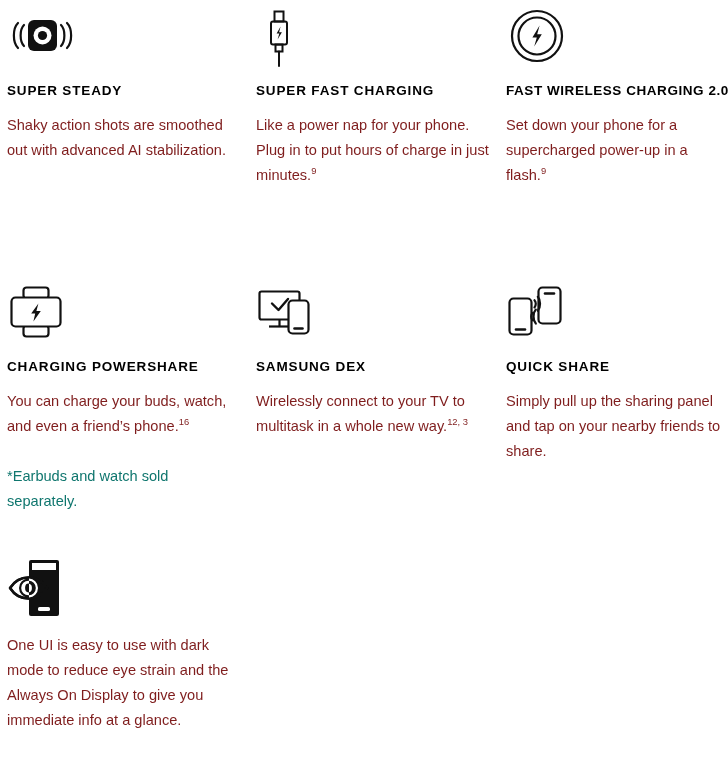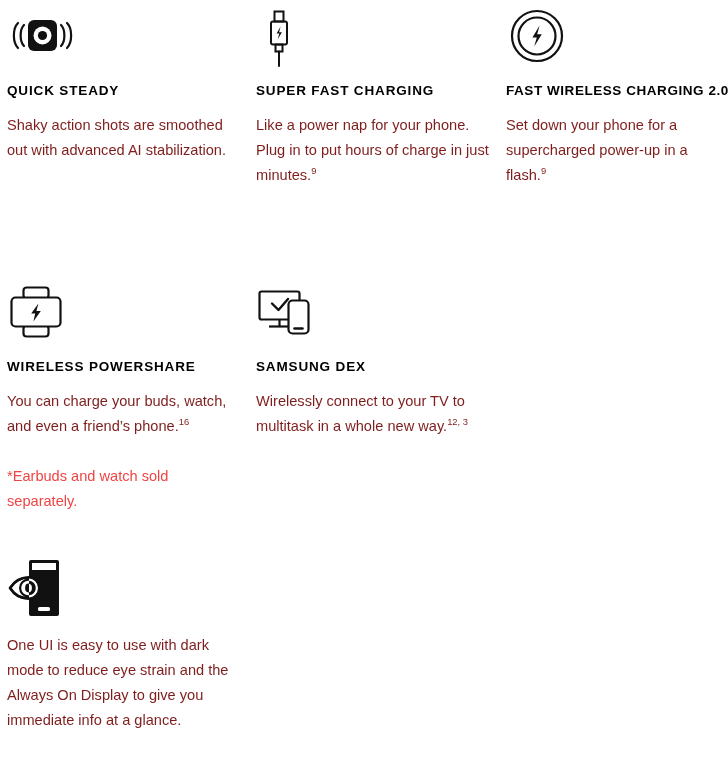--- a/index.html
+++ b/index.html
@@ -55,21 +55,21 @@
     font-size: 14.6px;
     line-height: 25px;
     color: #7f1d1d;
     margin: 0;
     font-weight: normal;
   }
   .feature-note {
     font-family: "Liberation Sans", sans-serif;
     font-size: 14.6px;
     line-height: 25px;
-    color: #ef4444;
+    color: #0f766e;
     margin: 25px 4px 0 0;
   }
   .feature-desc sup {
     font-size: 9.4px;
     vertical-align: super;
     line-height: 0;
   }
   
   .title-tight { letter-spacing: 0.55px; }
 </style>
@@ -83,21 +83,21 @@
       <svg width="70" height="52" viewBox="0 0 70 52" aria-hidden="true">
         <rect x="21" y="12" width="29" height="31" rx="6" ry="6" fill="#111111"></rect>
         <circle cx="35.5" cy="27.5" r="9" fill="#ffffff"></circle>
         <circle cx="35.5" cy="27.5" r="4.6" fill="#111111"></circle>
         <path d="M17 17 C12.5 21.5 12.5 33.5 17 38" fill="none" stroke="#111111" stroke-width="2.2" stroke-linecap="round"></path>
         <path d="M11 15 C5.5 20.5 5.5 34.5 11 40" fill="none" stroke="#111111" stroke-width="2.2" stroke-linecap="round"></path>
         <path d="M54 17 C58.5 21.5 58.5 33.5 54 38" fill="none" stroke="#111111" stroke-width="2.2" stroke-linecap="round"></path>
         <path d="M60 15 C65.5 20.5 65.5 34.5 60 40" fill="none" stroke="#111111" stroke-width="2.2" stroke-linecap="round"></path>
       </svg>
     </div>
-    <h3 class="feature-title">QUICK STEADY</h3>
+    <h3 class="feature-title">SUPER STEADY</h3>
     <p class="feature-desc">Shaky action shots are smoothed out with advanced AI stabilization.</p>
   </div>
 
   <div class="feature-cell col-2 row-1">
     <div class="feature-icon">
       <svg width="46" height="62" viewBox="0 0 46 62" aria-hidden="true">
         <rect x="18.5" y="3.5" width="9" height="10" fill="none" stroke="#111111" stroke-width="2"></rect>
         <rect x="15" y="13.5" width="16" height="23" rx="2" ry="2" fill="none" stroke="#111111" stroke-width="2"></rect>
         <path d="M24.6 18.6 L20.6 25.6 L23.3 25.6 L21.6 31.4 L25.9 24.2 L23.1 24.2 Z" fill="#111111"></path>
         <rect x="19.5" y="36.5" width="7" height="7" fill="none" stroke="#111111" stroke-width="2"></rect>
@@ -122,40 +122,56 @@
 
   <div class="feature-cell col-1 row-2">
     <div class="feature-icon">
       <svg width="62" height="58" viewBox="0 0 62 58" aria-hidden="true">
         <rect x="16.5" y="3.5" width="25" height="11" rx="3" ry="3" fill="none" stroke="#111111" stroke-width="2.2"></rect>
         <rect x="16.5" y="41.5" width="25" height="11" rx="3" ry="3" fill="none" stroke="#111111" stroke-width="2.2"></rect>
         <rect x="4.5" y="13.5" width="49" height="29" rx="4" ry="4" fill="#ffffff" stroke="#111111" stroke-width="2.2"></rect>
         <path d="M31.4 19.5 L24.2 29.4 L28.2 29.4 L26.4 37.4 L33.8 27.0 L29.4 27.0 Z" fill="#111111"></path>
       </svg>
     </div>
-    <h3 class="feature-title">WIRELESS POWERSHARE</h3>
+    <h3 class="feature-title">CHARGING POWERSHARE</h3>
     <p class="feature-desc"><span>You can charge your buds, watch, and even a friend’s phone.</span><sup>16</sup></p>
     <p class="feature-note">*Earbuds and watch sold separately.</p>
   </div>
 
   <div class="feature-cell col-2 row-2">
     <div class="feature-icon">
       <svg width="62" height="58" viewBox="0 0 62 58" aria-hidden="true">
         <rect x="3.5" y="7.5" width="40" height="28" rx="2" ry="2" fill="#ffffff" stroke="#111111" stroke-width="2.2"></rect>
         <line x1="23.5" y1="35.5" x2="23.5" y2="42" stroke="#111111" stroke-width="2.2"></line>
         <line x1="13" y1="42.5" x2="34" y2="42.5" stroke="#111111" stroke-width="2.2"></line>
         <path d="M16 19.5 L22.5 26 L32 15" fill="none" stroke="#111111" stroke-width="2.4" stroke-linecap="round" stroke-linejoin="round"></path>
         <rect x="32.5" y="16.5" width="20" height="33" rx="4" ry="4" fill="#ffffff" stroke="#111111" stroke-width="2.2"></rect>
         <line x1="38.5" y1="44.5" x2="46.5" y2="44.5" stroke="#111111" stroke-width="2.6" stroke-linecap="round"></line>
       </svg>
     </div>
     <h3 class="feature-title">SAMSUNG DEX</h3>
     <p class="feature-desc"><span>Wirelessly connect to your TV to multitask in a whole new way.</span><sup>12, 3</sup></p>
   </div>
 
+  <div class="feature-cell col-3 row-2">
+    <div class="feature-icon">
+      <svg width="62" height="58" viewBox="0 0 62 58" aria-hidden="true">
+        <rect x="3.5" y="14.5" width="22" height="36" rx="4" ry="4" fill="#ffffff" stroke="#111111" stroke-width="2.2"></rect>
+        <line x1="10" y1="45.5" x2="19" y2="45.5" stroke="#111111" stroke-width="2.6" stroke-linecap="round"></line>
+        <rect x="32.5" y="3.5" width="22" height="36" rx="4" ry="4" fill="#ffffff" stroke="#111111" stroke-width="2.2"></rect>
+        <line x1="39" y1="9.5" x2="48" y2="9.5" stroke="#111111" stroke-width="2.6" stroke-linecap="round"></line>
+        <path d="M26.5 29 C24.8 30.8 24.8 34.4 26.5 36.2" fill="none" stroke="#111111" stroke-width="2.2" stroke-linecap="round"></path>
+        <path d="M29.8 25.6 C26.8 28.8 26.8 36.4 29.8 39.6" fill="none" stroke="#111111" stroke-width="2.2" stroke-linecap="round"></path>
+        <path d="M31.8 26.8 C34.8 23.6 34.8 16.0 31.8 12.8" fill="none" stroke="#111111" stroke-width="2.2" stroke-linecap="round"></path>
+        <path d="M28.5 23.4 C30.2 21.6 30.2 18.0 28.5 16.2" fill="none" stroke="#111111" stroke-width="2.2" stroke-linecap="round"></path>
+      </svg>
+    </div>
+    <h3 class="feature-title">QUICK SHARE</h3>
+    <p class="feature-desc">Simply pull up the sharing panel and tap on your nearby friends to share.</p>
+  </div>
 
   <div class="feature-cell col-1 row-3">
     <div class="feature-icon">
       <svg width="62" height="62" viewBox="0 0 62 62" aria-hidden="true">
         <defs>
           <clipPath id="phoneClip">
             <rect x="22" y="3" width="30" height="56" rx="2" ry="2"></rect>
           </clipPath>
           <clipPath id="eyeClip">
             <path d="M3 31 C12 17 31 17 40 31 C31 45 12 45 3 31 Z"></path>

